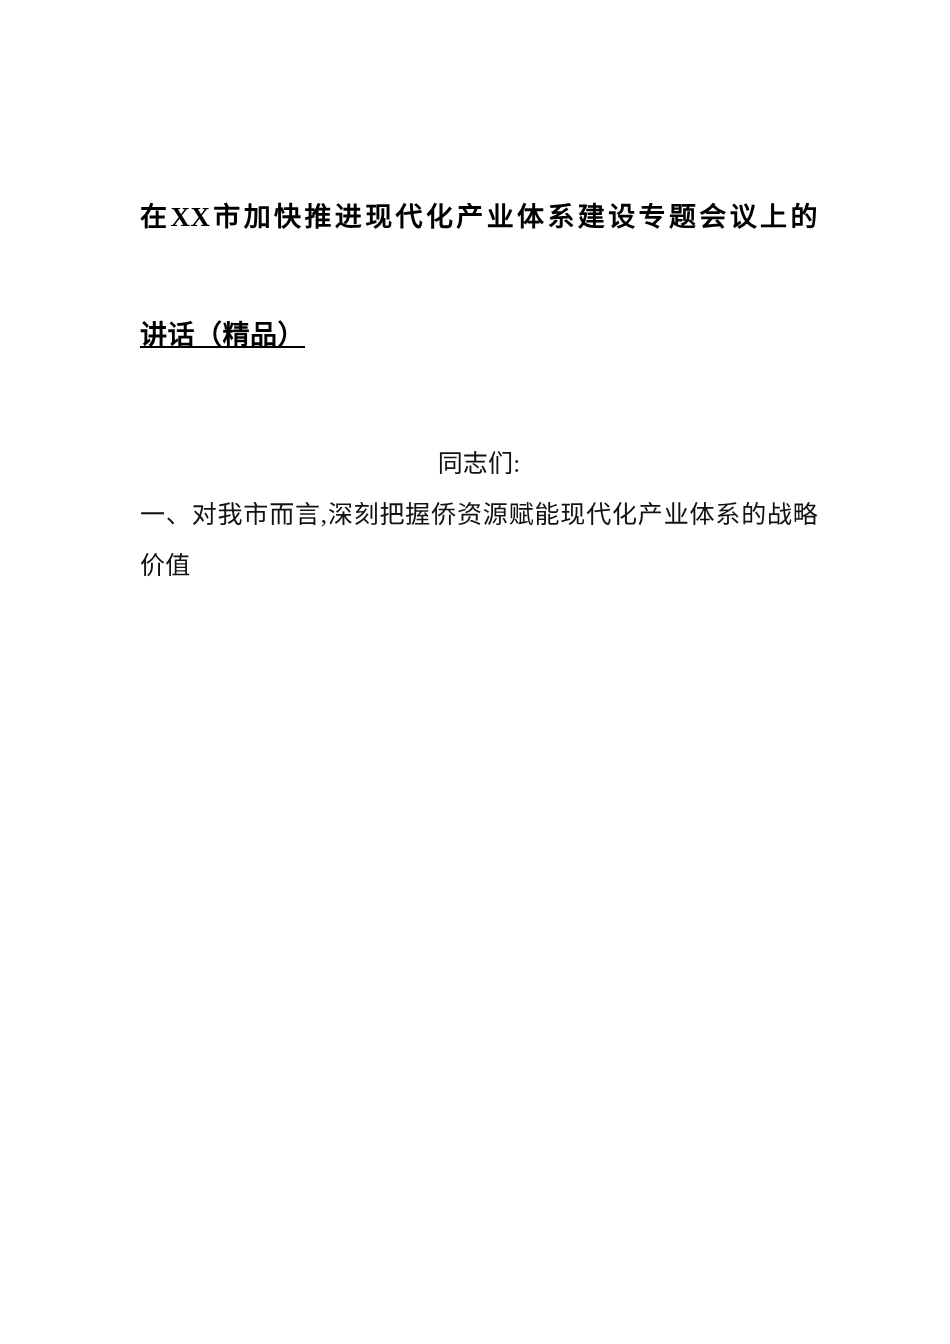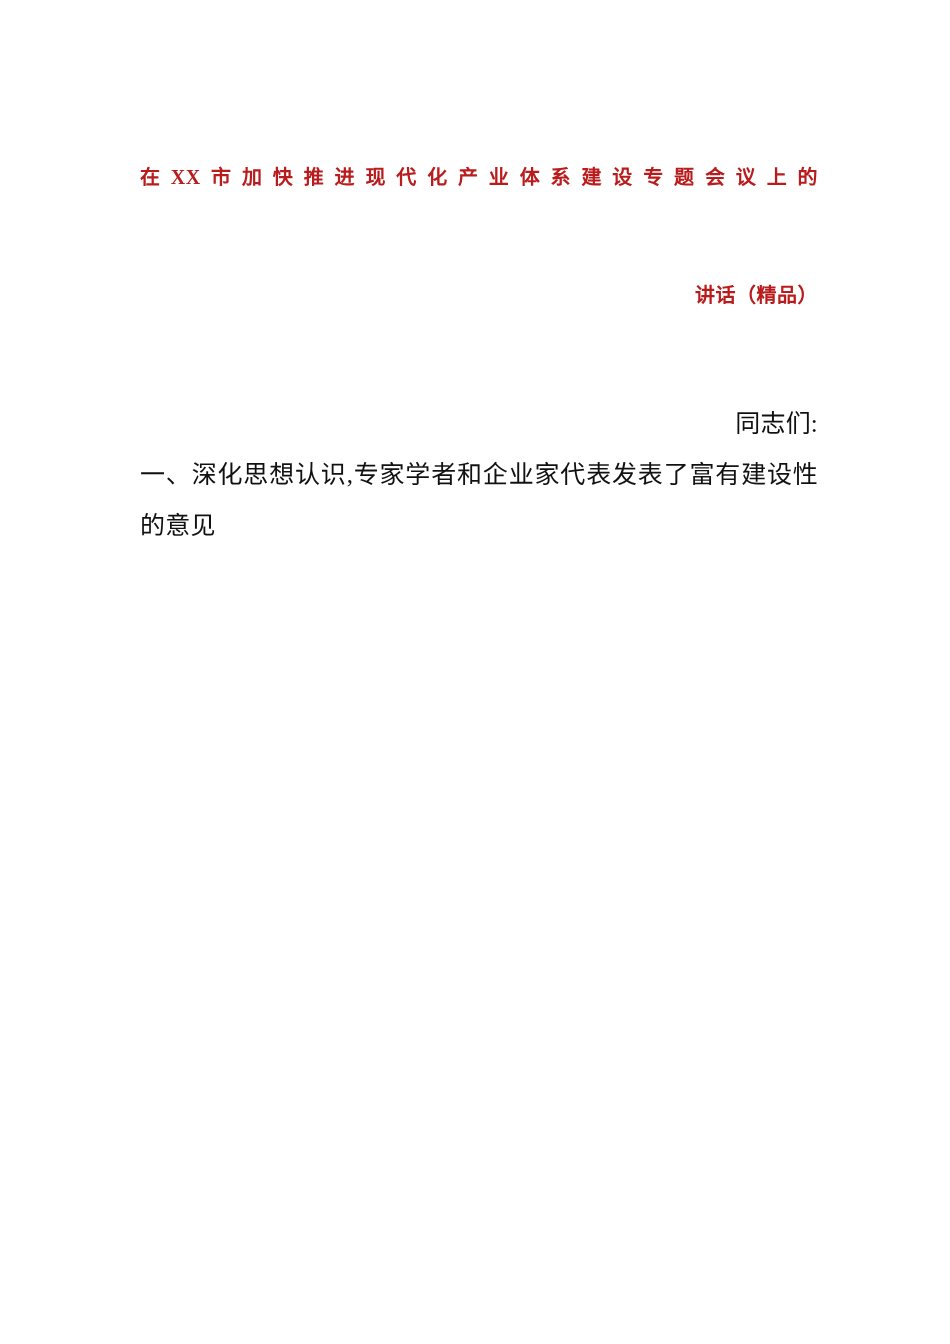--- a/index.html
+++ b/index.html
@@ -29,56 +29,58 @@
     position: absolute;
     left: 140px;
     top: 0;
     width: 678px;
   }
 
   
   .doc-title {
     font-family: "Liberation Serif", "DejaVu Serif", serif;
     font-weight: bold;
-    font-size: 20px;
+    font-size: 27px;
     line-height: 58px;
     text-align: center;
     letter-spacing: 0.5px;
-    color: #b91c1c;
+    color: #000000;
+    margin-top: 40px;
   }
   .title-line-1 {
     padding-top: 148px;
     text-align: justify;
     text-align-last: justify;
     white-space: nowrap;
   }
   .title-line-2 {
     padding-top: 60px;
-    text-align: right;
+    text-align: left;
+    text-decoration: underline;
   }
 
   
   .body-block {
     padding-top: 74px;
     font-family: "Liberation Serif", "DejaVu Serif", serif;
     font-size: 25px;
     line-height: 51px;
     color: #111;
   }
 
   .para {
     margin: 0;
     text-align: justify;
     text-justify: inter-ideograph;
     word-break: break-all;
     letter-spacing: 0.2px;
   }
 
   .para.salutation {
-    text-align: right;
+    text-align: center;
   }
 
   .para.section-heading {
     text-align: justify;
     text-justify: inter-ideograph;
   }
 </style>
 </head>
 <body>
 
@@ -87,18 +89,18 @@
 
     <div class="doc-title">
       <div class="title-line-1">在XX市加快推进现代化产业体系建设专题会议上的</div>
       <div class="title-line-2">讲话（精品）</div>
     </div>
 
     <div class="body-block">
       <p class="para salutation">同志们:</p>
 
 
-      <p class="para section-heading">一、深化思想认识,专家学者和企业家代表发表了富有建设性的意见</p>
+      <p class="para section-heading">一、对我市而言,深刻把握侨资源赋能现代化产业体系的战略价值</p>
 
     </div>
 
   </div>
 </div>
 
 </body></html>

